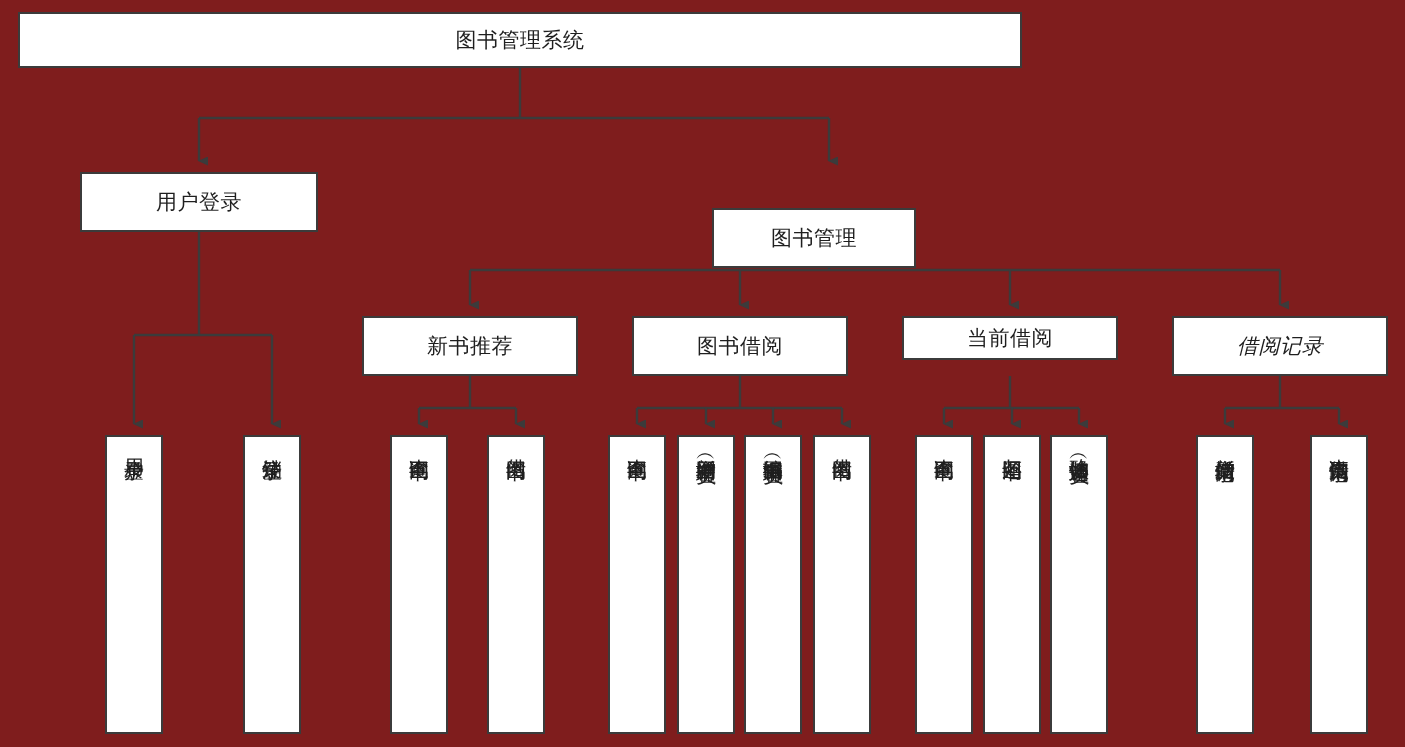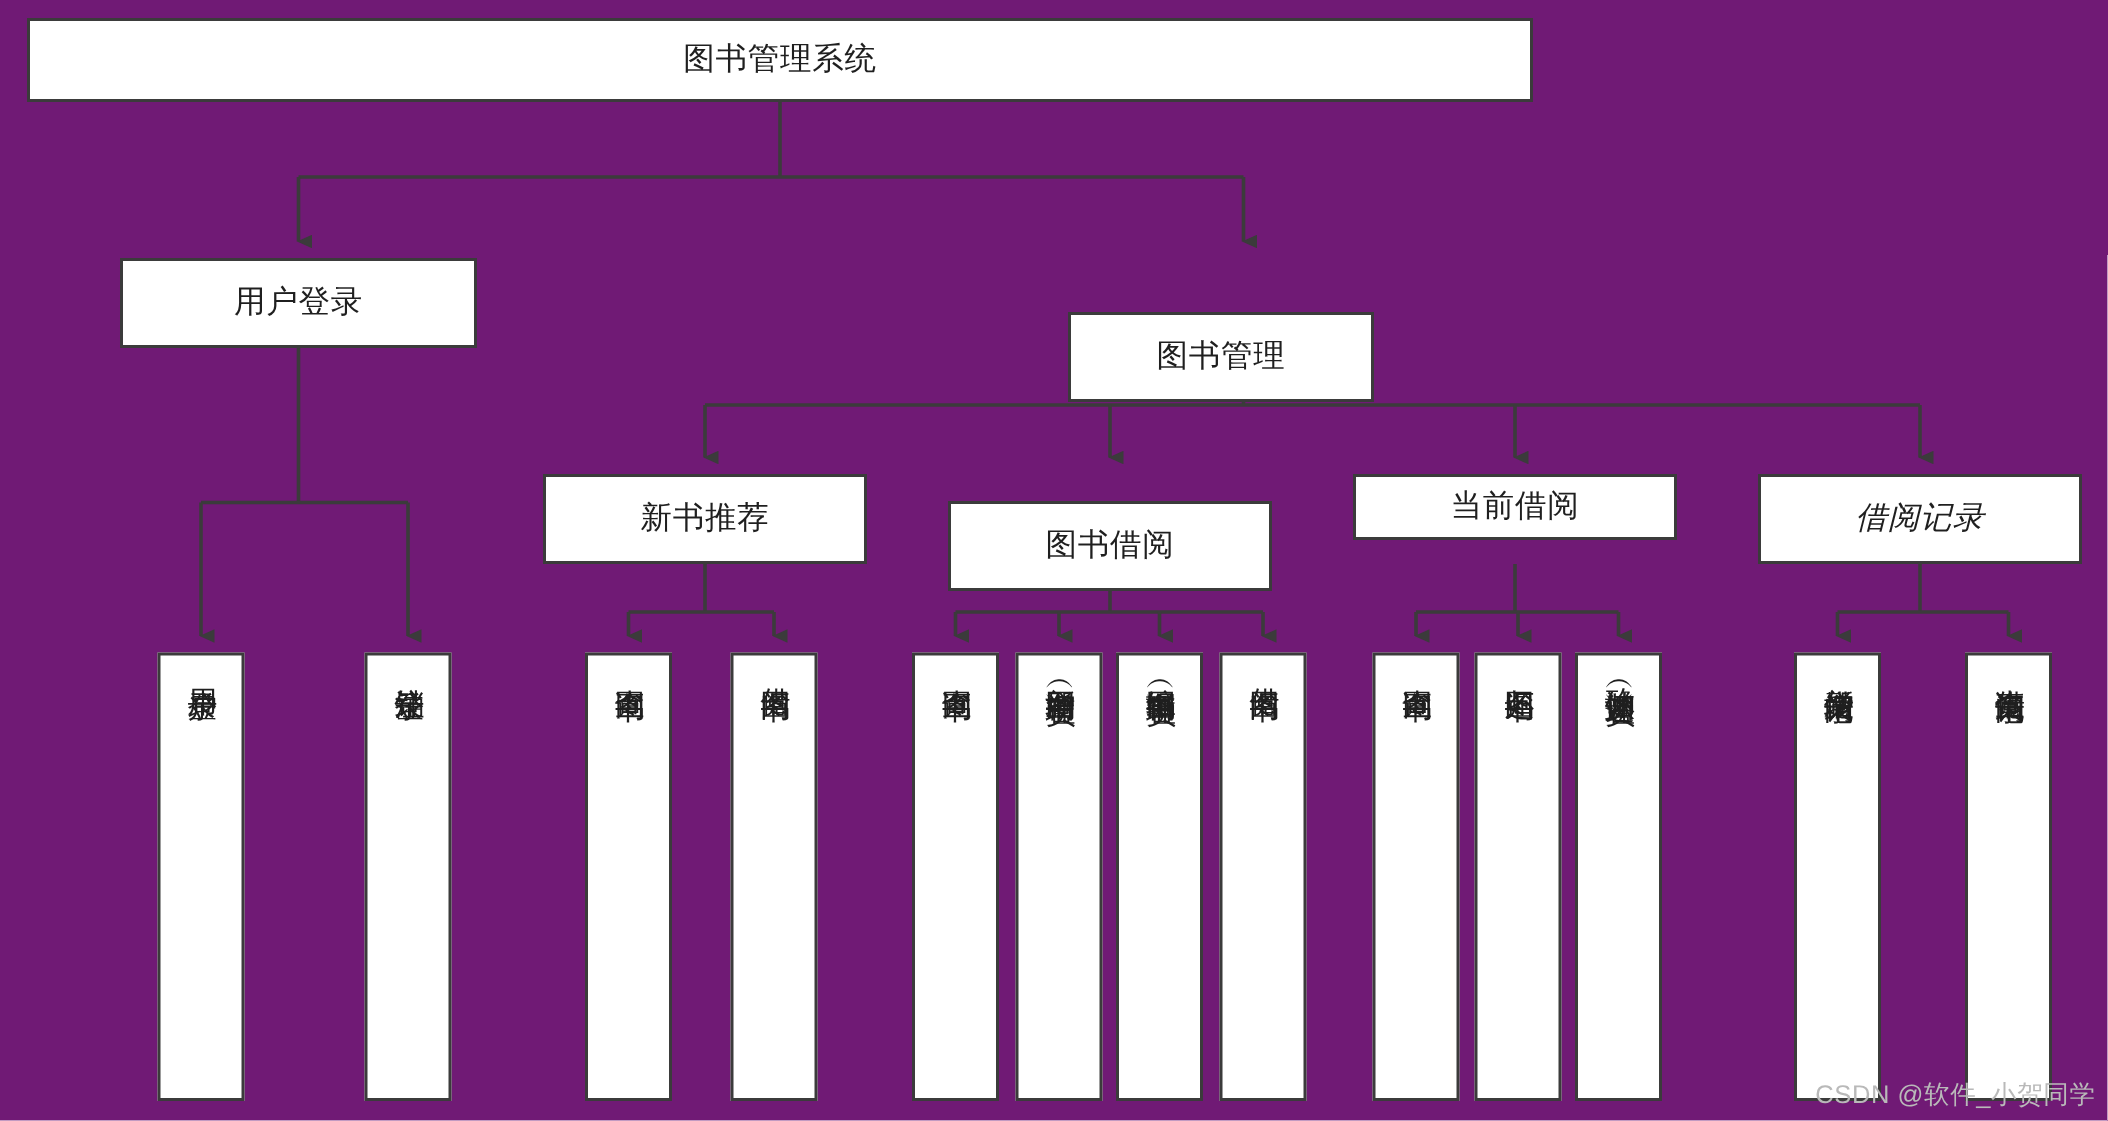--- a/index.html
+++ b/index.html
@@ -7,21 +7,21 @@
     padding: 0;
     background: #ffffff;
   }
   body {
     font-family: "Liberation Sans", "DejaVu Sans", sans-serif;
   }
   #canvas {
     position: relative;
     width: 1405px;
     height: 747px;
-    background: #701a75;
+    background: #7f1d1d;
     overflow: hidden;
   }
   svg#wires {
     position: absolute;
     left: 0;
     top: 0;
     width: 1405px;
     height: 747px;
     pointer-events: none;
   }
@@ -117,21 +117,21 @@
       </div>
       <div class="node" style="left: 80px; top: 172px; width: 238px; height: 60px;">
         <span class="node-label">用户登录</span>
       </div>
       <div class="node" style="left: 712px; top: 160px; width: 204px; height: 60px; margin-top: 48px;">
         <span class="node-label">图书管理</span>
       </div>
       <div class="node" style="left: 362px; top: 316px; width: 216px; height: 60px; align-items: center;">
         <span class="node-label">新书推荐</span>
       </div>
-      <div class="node" style="left: 632px; top: 334px; width: 216px; height: 60px;">
+      <div class="node" style="left: 632px; top: 316px; width: 216px; height: 60px;">
         <span class="node-label">图书借阅</span>
       </div>
       <div class="node" style="left: 902px; top: 316px; width: 216px; height: 44px;">
         <span class="node-label">当前借阅</span>
       </div>
       <div class="node" style="left: 1172px; top: 316px; width: 216px; height: 60px; font-style: italic;">
         <span class="node-label">借阅记录</span>
       </div>
       <div class="node leaf" style="left: 105px; top: 435px; width: 58px; height: 299px;">
         <span class="node-label">用户登录</span>
@@ -167,14 +167,13 @@
         <span class="node-label">确认归还（管理员）</span>
       </div>
       <div class="node leaf" style="left: 1196px; top: 435px; width: 58px; height: 299px;">
         <span class="node-label">新增借阅记录</span>
       </div>
       <div class="node leaf" style="left: 1310px; top: 435px; width: 58px; height: 299px;">
         <span class="node-label">查询借阅记录</span>
       </div>
     </div>
 
-  <div class="watermark">CSDN @软件_小贺同学</div>
 </div>
 
 </body></html>

